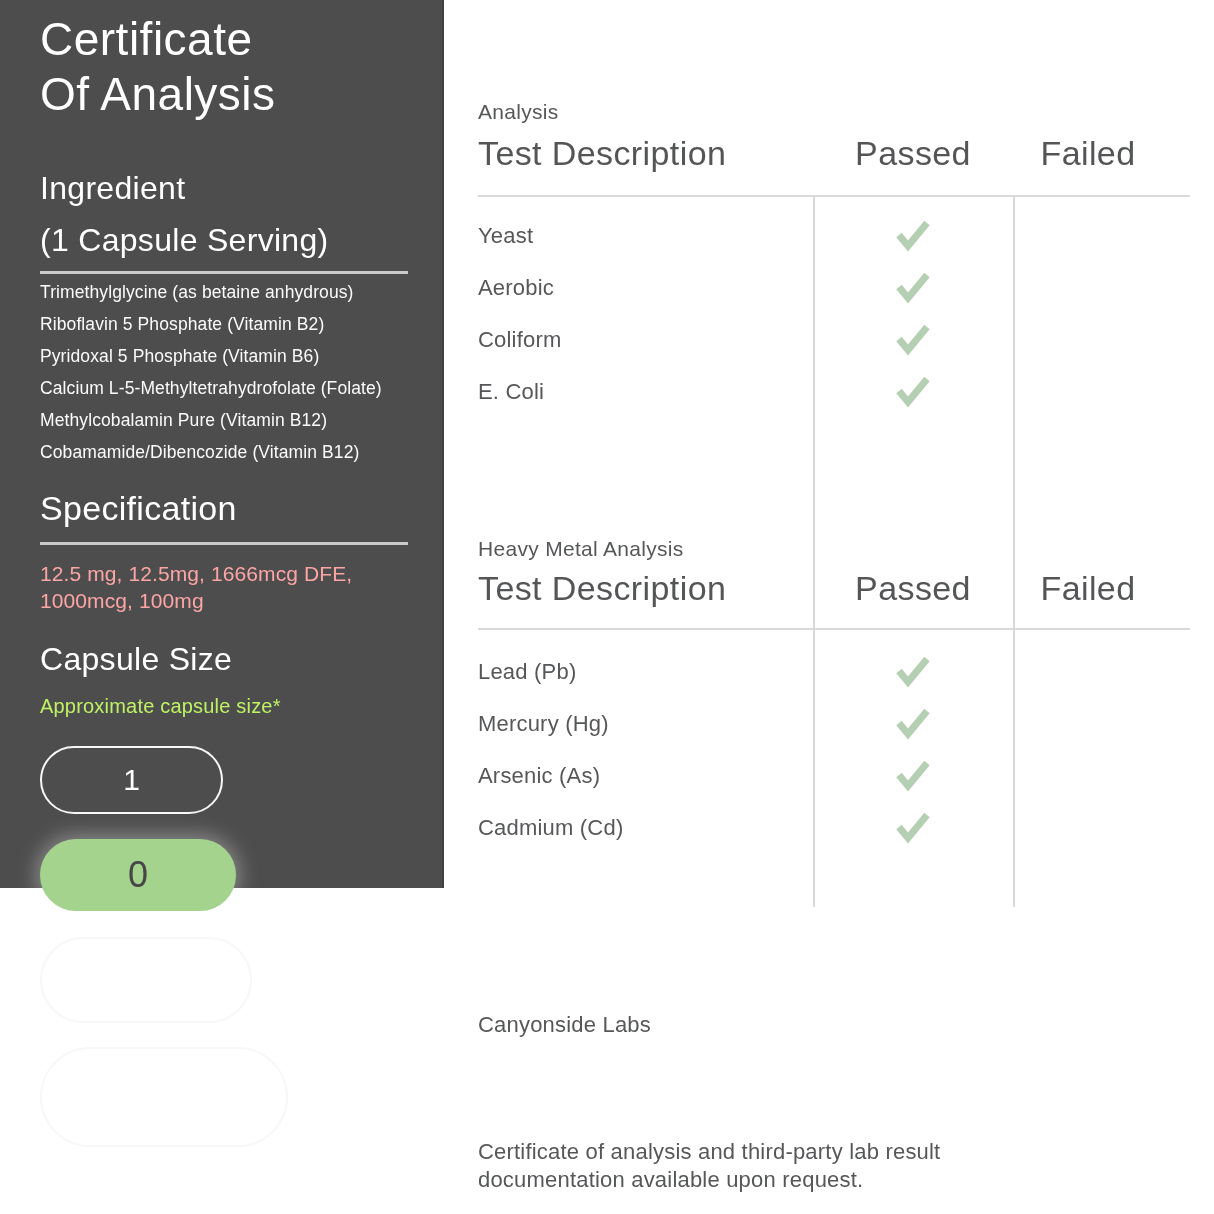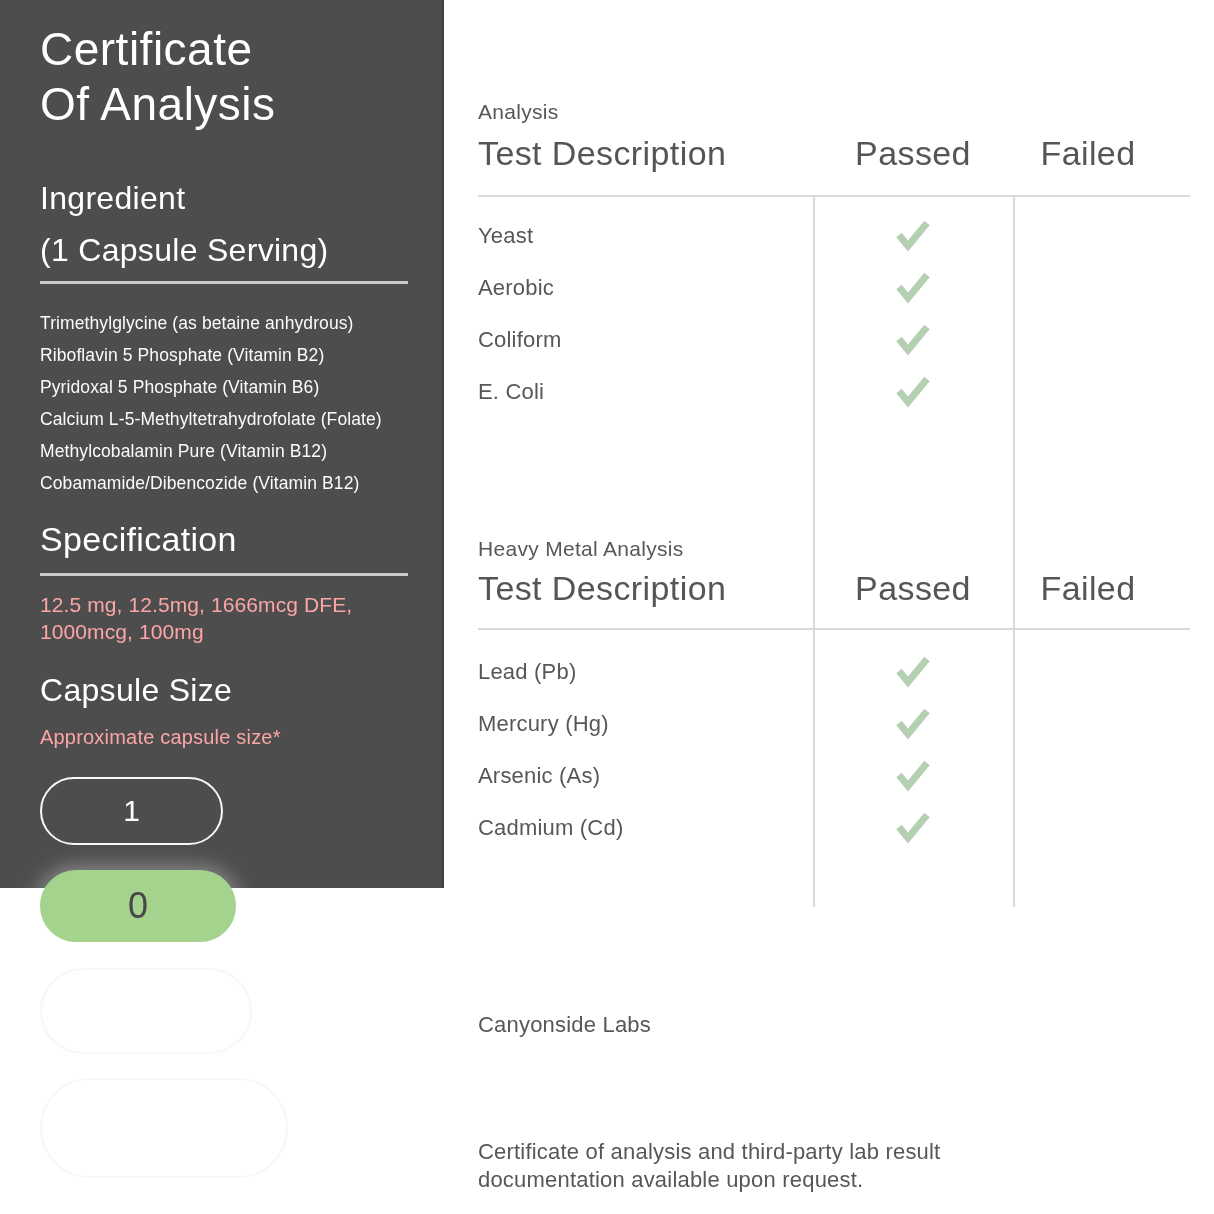--- a/index.html
+++ b/index.html
@@ -18,49 +18,49 @@
     font-family:"Liberation Sans","DejaVu Sans",sans-serif;
     -webkit-font-smoothing:antialiased;
   }
 
   
   .sidebar{
     position:absolute;left:0;top:0;width:444px;height:888px;
     background:var(--sidebar-bg);
     border-right:2px solid var(--sidebar-edge);
     color:var(--text-light);
-    padding:22px 36px 0 40px;
+    padding:12px 36px 0 40px;
   }
   .main-title{
     font-size:46px;line-height:55px;font-weight:400;letter-spacing:.5px;color:var(--text-light);
   }
   .ing-heading{
     margin-top:40px;font-size:32px;line-height:52px;font-weight:400;letter-spacing:.3px;
   }
   .rule{
     height:3px;background:#d4d4d4;border:none;width:368px;margin-top:5px;opacity:.92;
   }
   .ingredient-list{
-    list-style:none;margin-top:29px;width:368px;
+    list-style:none;margin-top:8px;width:368px;
   }
   .ingredient-list li{
     font-size:17.5px;line-height:21px;margin-bottom:11px;letter-spacing:.1px;color:#fbfbfb;
   }
   .spec-heading{
     margin-top:23px;font-size:34px;line-height:44px;font-weight:400;letter-spacing:.3px;
   }
   .spec-heading + .rule{margin-top:12px;}
   .spec-value{
     margin-top:15px;font-size:21px;line-height:27px;width:380px;letter-spacing:.1px;color:#fca5a5;
   }
   .capsize-heading{
     margin-top:24px;font-size:32px;line-height:42px;font-weight:400;letter-spacing:.3px;
   }
   .capsize-sub{
-    margin-top:14px;font-size:20px;line-height:24px;color:#fca5a5;letter-spacing:.2px;
+    margin-top:14px;font-size:20px;line-height:24px;color:#bef264;letter-spacing:.2px;
   }
   .pill-stack{margin-top:28px;}
   .pill{
     display:flex;align-items:center;justify-content:center;
     background:transparent;border:2px solid #f7f7f7;border-radius:999px;
     color:var(--text-light);cursor:pointer;
     font-family:"Liberation Sans","DejaVu Sans",sans-serif;
   }
   .pill-stack .pill:nth-of-type(1){width:183px;height:68px;font-size:30px;}
   .pill-stack .pill:nth-of-type(2){width:196px;height:72px;font-size:36px;margin-top:25px;}

